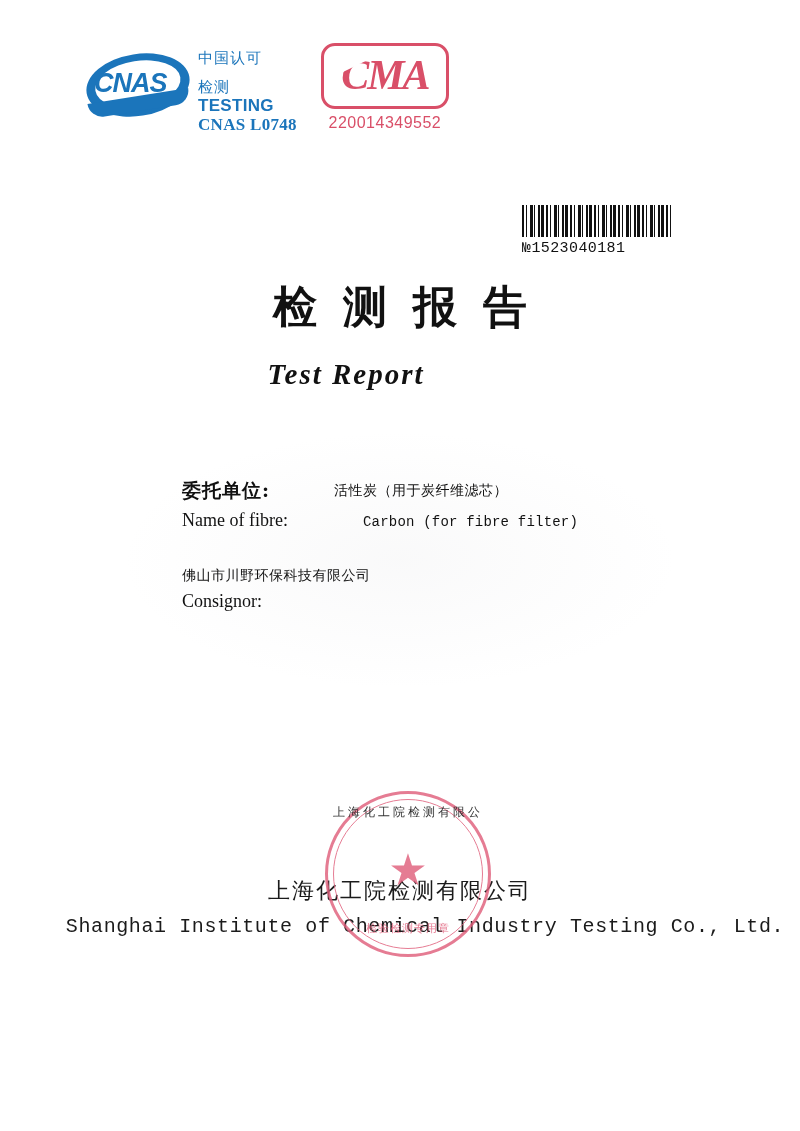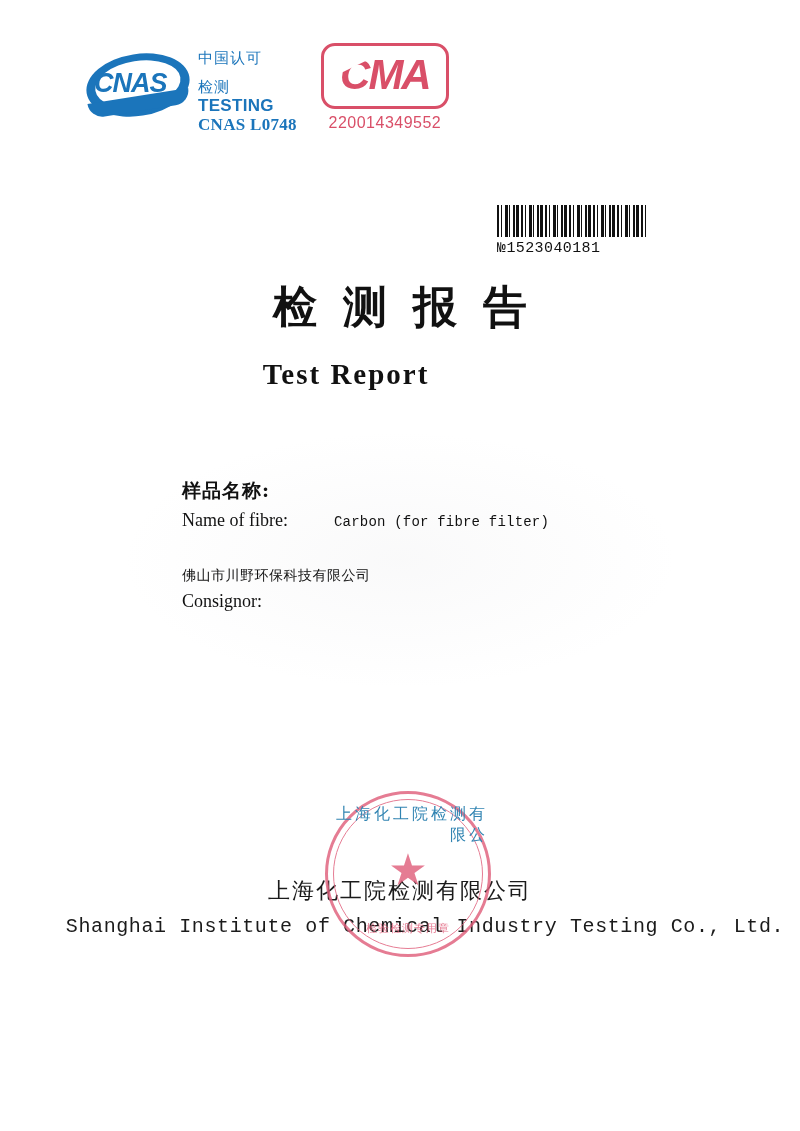--- a/index.html
+++ b/index.html
@@ -116,21 +116,21 @@
     border: 3px solid #d94f68;
     border-radius: 14px;
     position: relative;
     overflow: hidden;
   }
   .cma-box .cma-text {
     position: absolute;
     left: 50%;
     top: 50%;
     transform: translate(-50%, -52%);
-    font-family: Liberation Sans, sans-serif;
+    font-family: Liberation Serif, serif;
     font-weight: bold;
     font-style: italic;
     font-size: 42px;
     letter-spacing: -2px;
     color: #d94f68;
   }
   .cma-box .cma-slash {
     position: absolute;
     left: -6px;
     top: 14px;
@@ -146,21 +146,21 @@
     color: #d94f68;
     letter-spacing: 0.5px;
     text-align: center;
     width: 128px;
   }
 
   
   .barcode-block {
     position: absolute;
     top: 205px;
-    left: 497px;
+    left: 522px;
     width: 160px;
   }
   .barcode {
     height: 32px;
     width: 152px;
     background-image: repeating-linear-gradient(
       to right,
       #111 0px, #111 2px, #fff 2px, #fff 4px,
       #111 4px, #111 5px, #fff 5px, #fff 8px,
       #111 8px, #111 11px, #fff 11px, #fff 12px,
@@ -195,20 +195,21 @@
     position: absolute;
     top: 358px;
     left: 0;
     width: 692px;
     text-align: center;
     font-family: "Liberation Serif", serif;
     font-weight: bold;
     font-size: 29px;
     letter-spacing: 2px;
     color: #111;
+    font-style: italic;
   }
 
   
   .fields {
     position: absolute;
     top: 478px;
     left: 182px;
     width: 470px;
   }
   .field-row {
@@ -241,20 +242,21 @@
   }
   .field-value-en {
     font-family: "Liberation Mono", monospace;
     font-size: 14px;
     color: #111;
     padding-top: 4px;
     letter-spacing: 0.2px;
     max-width: 310px;
     text-align: justify;
     text-align-last: left;
+    margin-left: 29px;
   }
   .gap-row { height: 26px; }
 
   
   .seal {
     position: absolute;
     left: 325px;
     top: 791px;
     width: 160px;
     height: 160px;
@@ -280,24 +282,24 @@
     transform: translate(-50%,-56%);
     color: #e0607c;
     font-size: 44px;
     line-height: 1;
   }
   .seal-top-text {
     position: absolute;
     left: 0;
     top: 10px;
     width: 160px;
-    text-align: right;
+    text-align: center;
     font-family: "DejaVu Sans", sans-serif;
-    font-size: 16px;
-    color: #0369a1;
+    font-size: 12px;
+    color: #000000;
     letter-spacing: 3px;
   }
   .seal-bottom-text {
     position: absolute;
     left: 0;
     bottom: 18px;
     width: 160px;
     text-align: center;
     font-family: "DejaVu Sans", sans-serif;
     font-size: 11px;
@@ -375,21 +377,22 @@
 </div>
 
 <div class="title-cn">检测报告</div>
 <div class="title-en">Test Report</div>
 
 <div class="scan-wash"></div>
 
 <div class="fields">
 
   <div class="field-row">
-    <div class="field-label-cn">样品名称:</div>
+    <div class="field-label-cn">委托单位:</div>
+    <div class="field-value-cn">活性炭（用于炭纤维滤芯）</div>
   </div>
 
   <div class="field-row">
     <div class="field-label-en">Name of fibre:</div>
     <div class="field-value-en">Carbon (for fibre filter)</div>
   </div>
 
   <div class="gap-row"></div>
 
   <div class="field-row">

